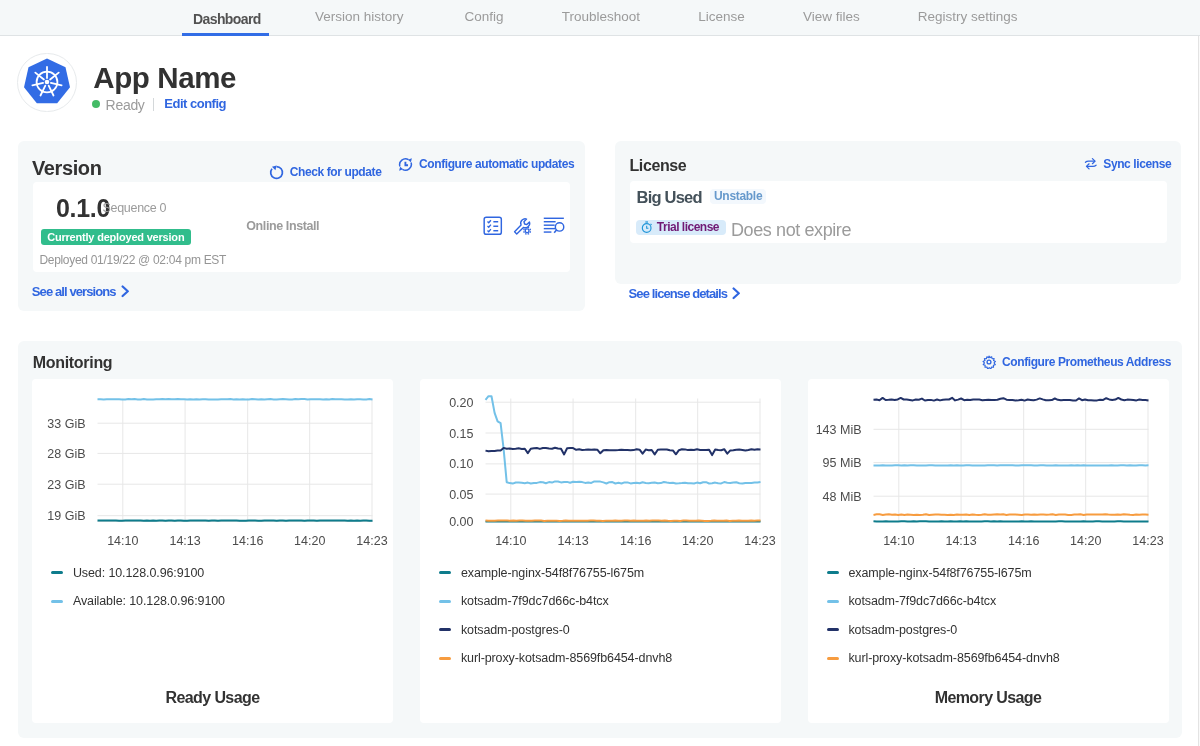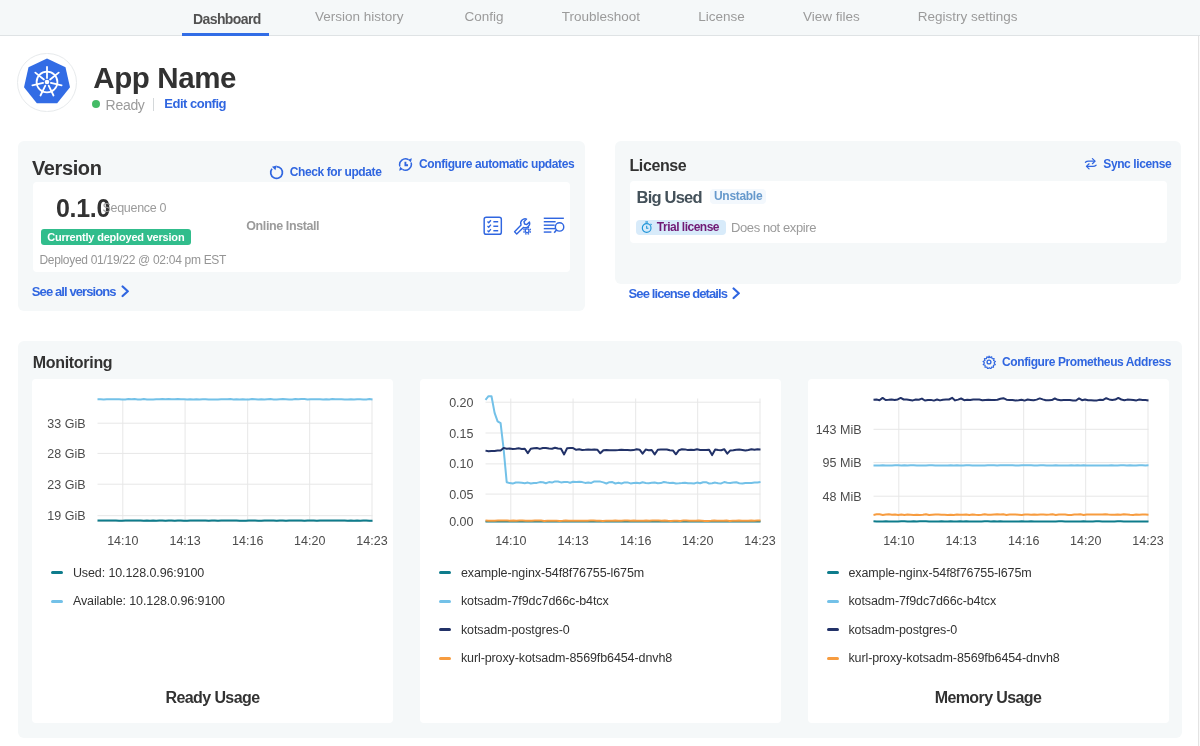--- a/index.html
+++ b/index.html
@@ -144,21 +144,21 @@
     <svg width="12" height="12.5" viewBox="0 0 14 15">
       <g fill="none" stroke="#2196d8" stroke-width="1.4">
         <circle cx="6.6" cy="8.4" r="5.2"></circle>
         <path d="M6.6 5.6 V8.6 H8.7" stroke-width="1.3"></path>
         <path d="M5.0 1.2 H8.2" stroke-width="1.5"></path>
         <path d="M11.2 3.4 l1.3 1.3" stroke-width="1.3"></path>
       </g>
     </svg>
     <b>Trial license</b>
   </span>
-<span style="position:absolute;left:731px;top:221.3px;font-size:13px;line-height:1;color:#9b9b9b;white-space:nowrap;letter-spacing:-0.4px;">Does not expire</span>
+<span style="position:absolute;left:731px;top:221.3px;font-size:18px;line-height:1;color:#9b9b9b;white-space:nowrap;letter-spacing:-0.4px;">Does not expire</span>
 <a style="position:absolute;left:628.6px;top:257.2px;display:flex;align-items:center;color:#3066e0;font-weight:bold;font-size:13px;letter-spacing:-0.9px;line-height:1;margin-top:30px;">See license details<svg width="10" height="12.5" viewBox="0 0 10 12" style="margin-left:4px">
       <path d="M2.6 1.2 L7.8 6 L2.6 10.8" fill="none" stroke="#3066e0" stroke-width="2.2" stroke-linecap="round" stroke-linejoin="round"></path>
     </svg></a>
 
 <div class="card" style="left:18px;top:340.5px;width:1164px;height:397px;">
 <div class="chart-card" style="left:14px"><svg width="361" height="172" viewBox="0 0 361 172">
         <line x1="65.5" y1="44.2" x2="340.5" y2="44.2" stroke="#e7e7e7" stroke-width="1"></line>
         <text x="53.5" y="48.7" font-size="12.5" fill="#4c4c4c" text-anchor="end">33 GiB</text>
         <line x1="65.5" y1="74.4" x2="340.5" y2="74.4" stroke="#e7e7e7" stroke-width="1"></line>
         <text x="53.5" y="78.9" font-size="12.5" fill="#4c4c4c" text-anchor="end">28 GiB</text>

